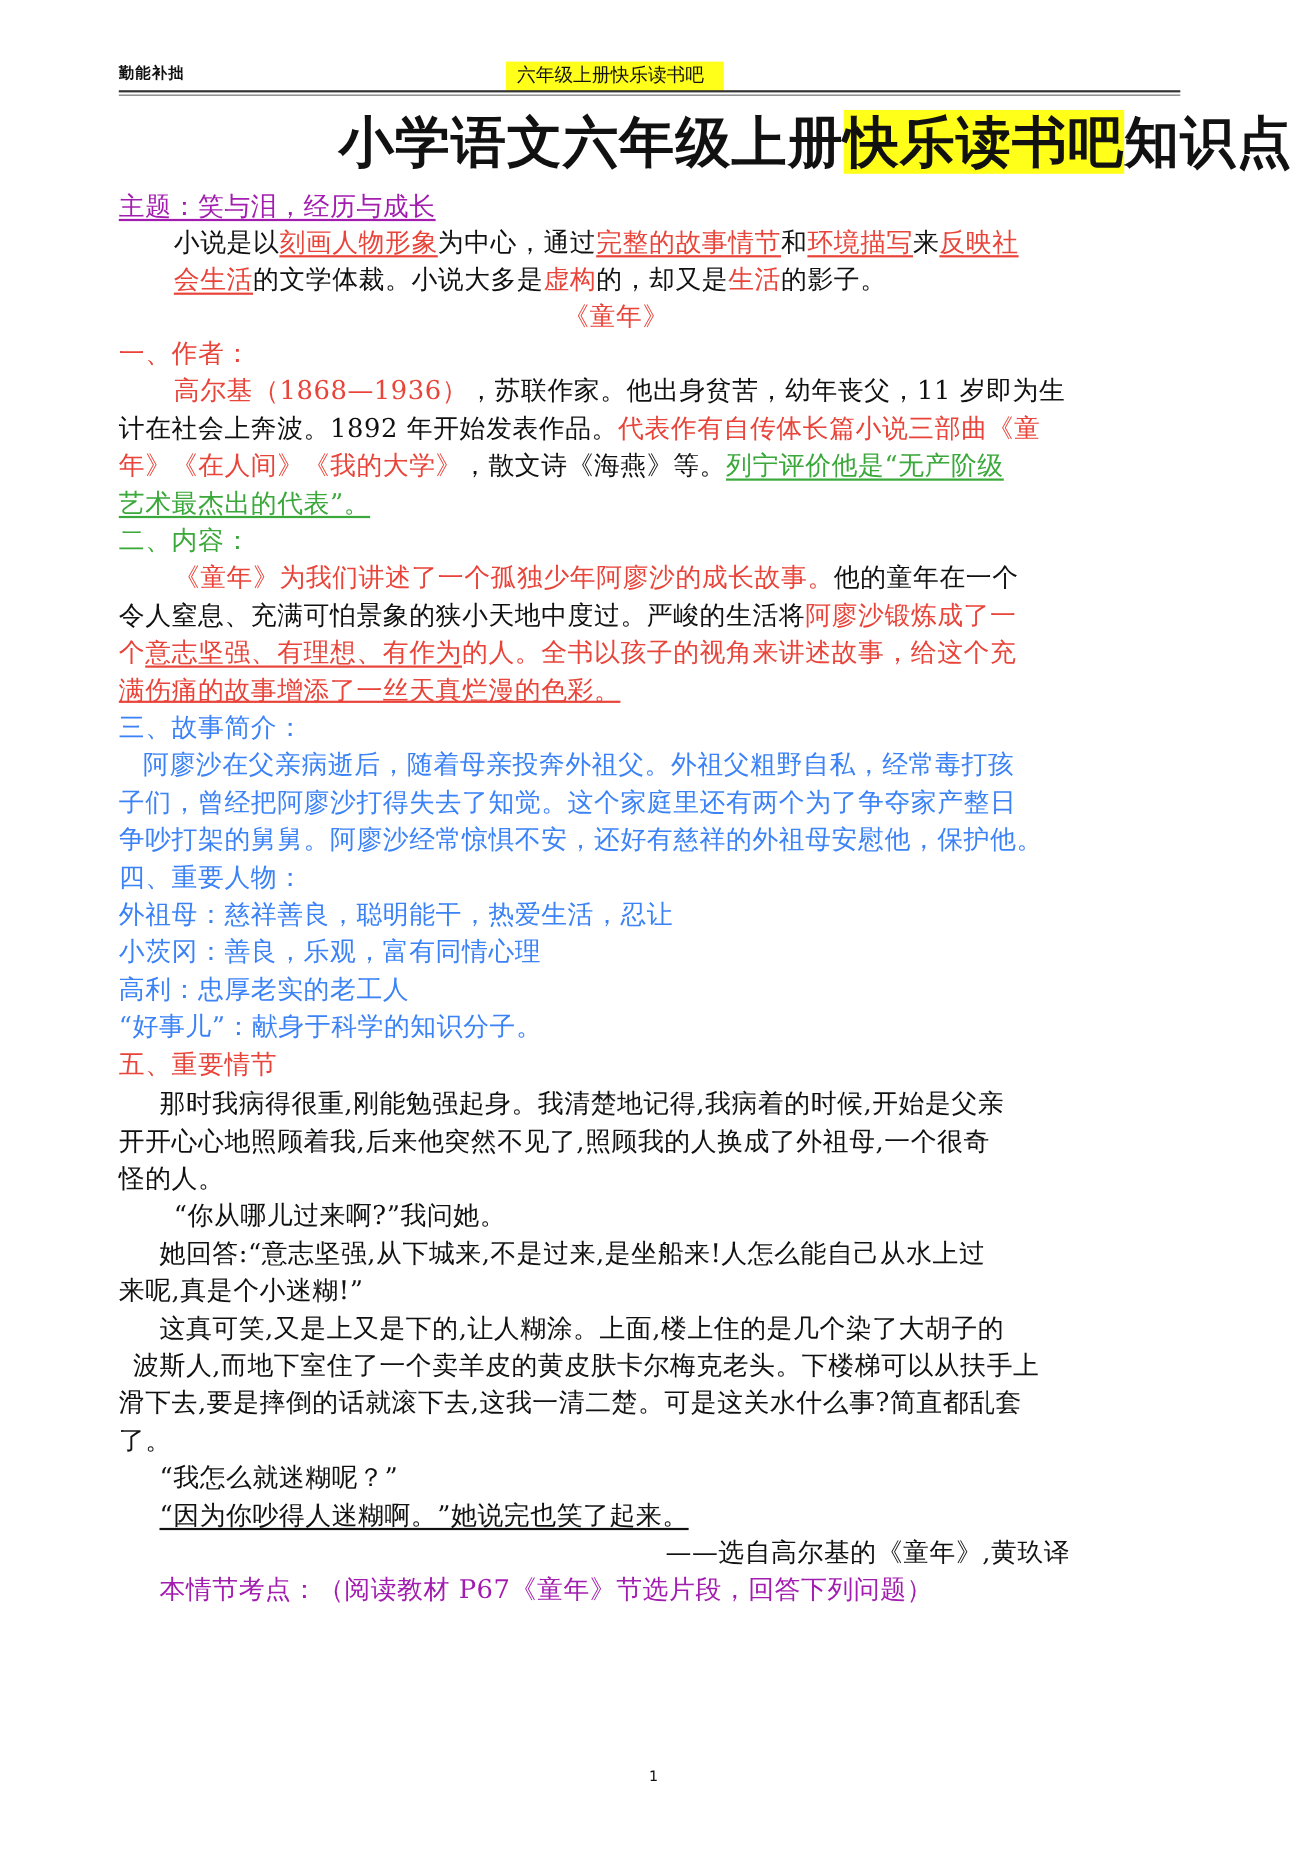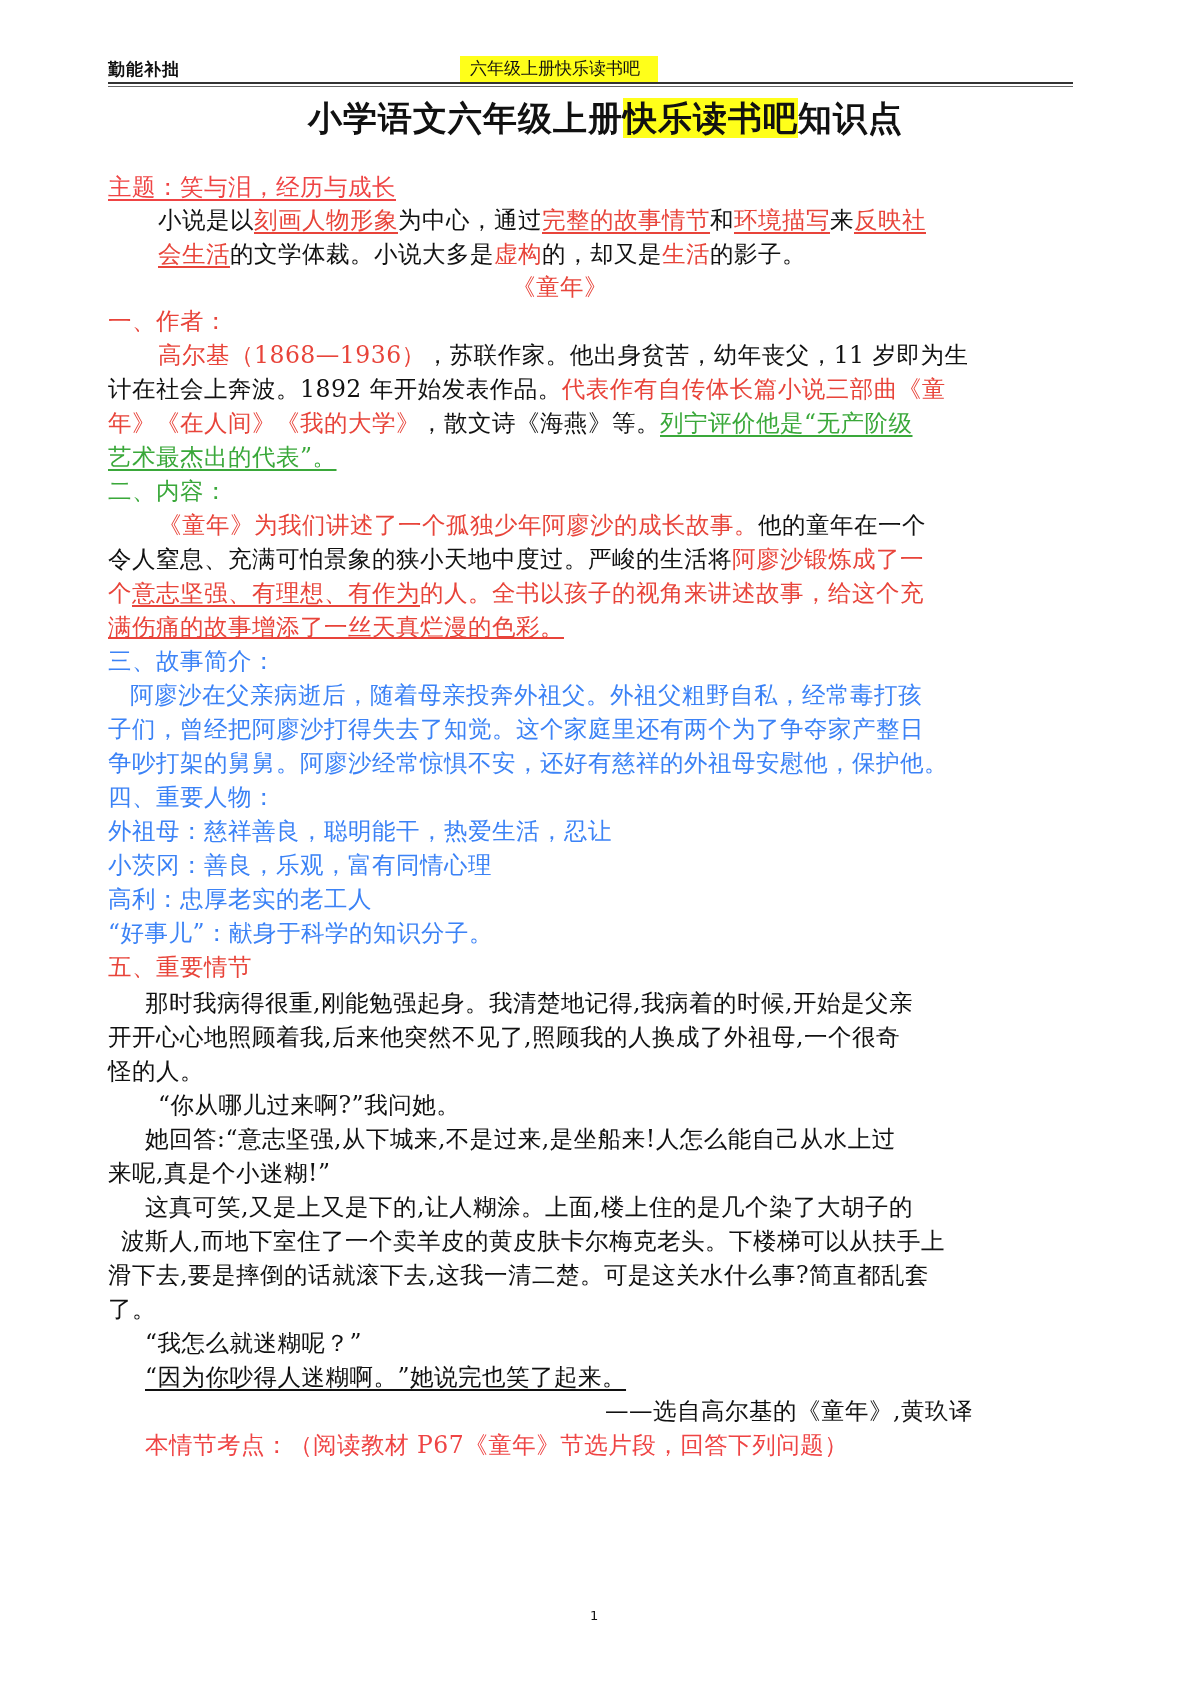--- a/index.html
+++ b/index.html
@@ -3,44 +3,44 @@
 <meta charset="utf-8">
 <style>
   html, body { margin: 0; padding: 0; background: #ffffff; }
   body {
     width: 1191px; height: 1684px; position: relative; overflow: hidden;
     font-family: "DejaVu Serif", "Liberation Serif", serif;
     color: #111;
   }
   .hdr-left {
     position: absolute; left: 108px; top: 58px;
-    font-size: 17px; font-weight: bold; letter-spacing: 1px;
+    font-size: 14px; font-weight: bold; letter-spacing: 1px;
     font-family: "DejaVu Serif", serif;
   }
   .hdr-center {
     position: absolute; left: 460px; top: 56px;
     background: #ffff1a; padding: 1px 18px 3px 10px;
     font-size: 17px; font-family: "DejaVu Serif", serif; text-align: right;
   }
   .hdr-rule1 { position: absolute; left: 108px; top: 82px; width: 965px; height: 2px; background: #333; }
   .hdr-rule2 { position: absolute; left: 108px; top: 86px; width: 965px; height: 1px; background: #666; }
   .main-title {
     position: absolute; left: 308px; top: 96px;
-    font-size: 34px; font-weight: bold; letter-spacing: 1px;
+    font-size: 50px; font-weight: bold; letter-spacing: 1px;
     font-family: "DejaVu Sans", sans-serif;
   }
   .hl { background: #ffff1a; }
   .line {
     position: absolute; font-size: 23.5px; white-space: nowrap;
     line-height: 34px; letter-spacing: 0.5px;
   }
   .red { color: #e8443a; }
   .green { color: #3aa83a; }
   .blue { color: #3b82f6; }
-  .navy { color: #ef4444; }
+  .navy { color: #a21caf; }
   .u { text-decoration: underline; text-underline-offset: 4px; }
   .page-num { position: absolute; left: 590px; top: 1608px; font-size: 13px; font-family: "DejaVu Sans", sans-serif; }
 </style>
 </head>
 <body>
 
 <div>
   <div class="hdr-left">勤能补拙</div>
   <div class="hdr-center">六年级上册快乐读书吧</div>
   <div class="hdr-rule1"></div>

